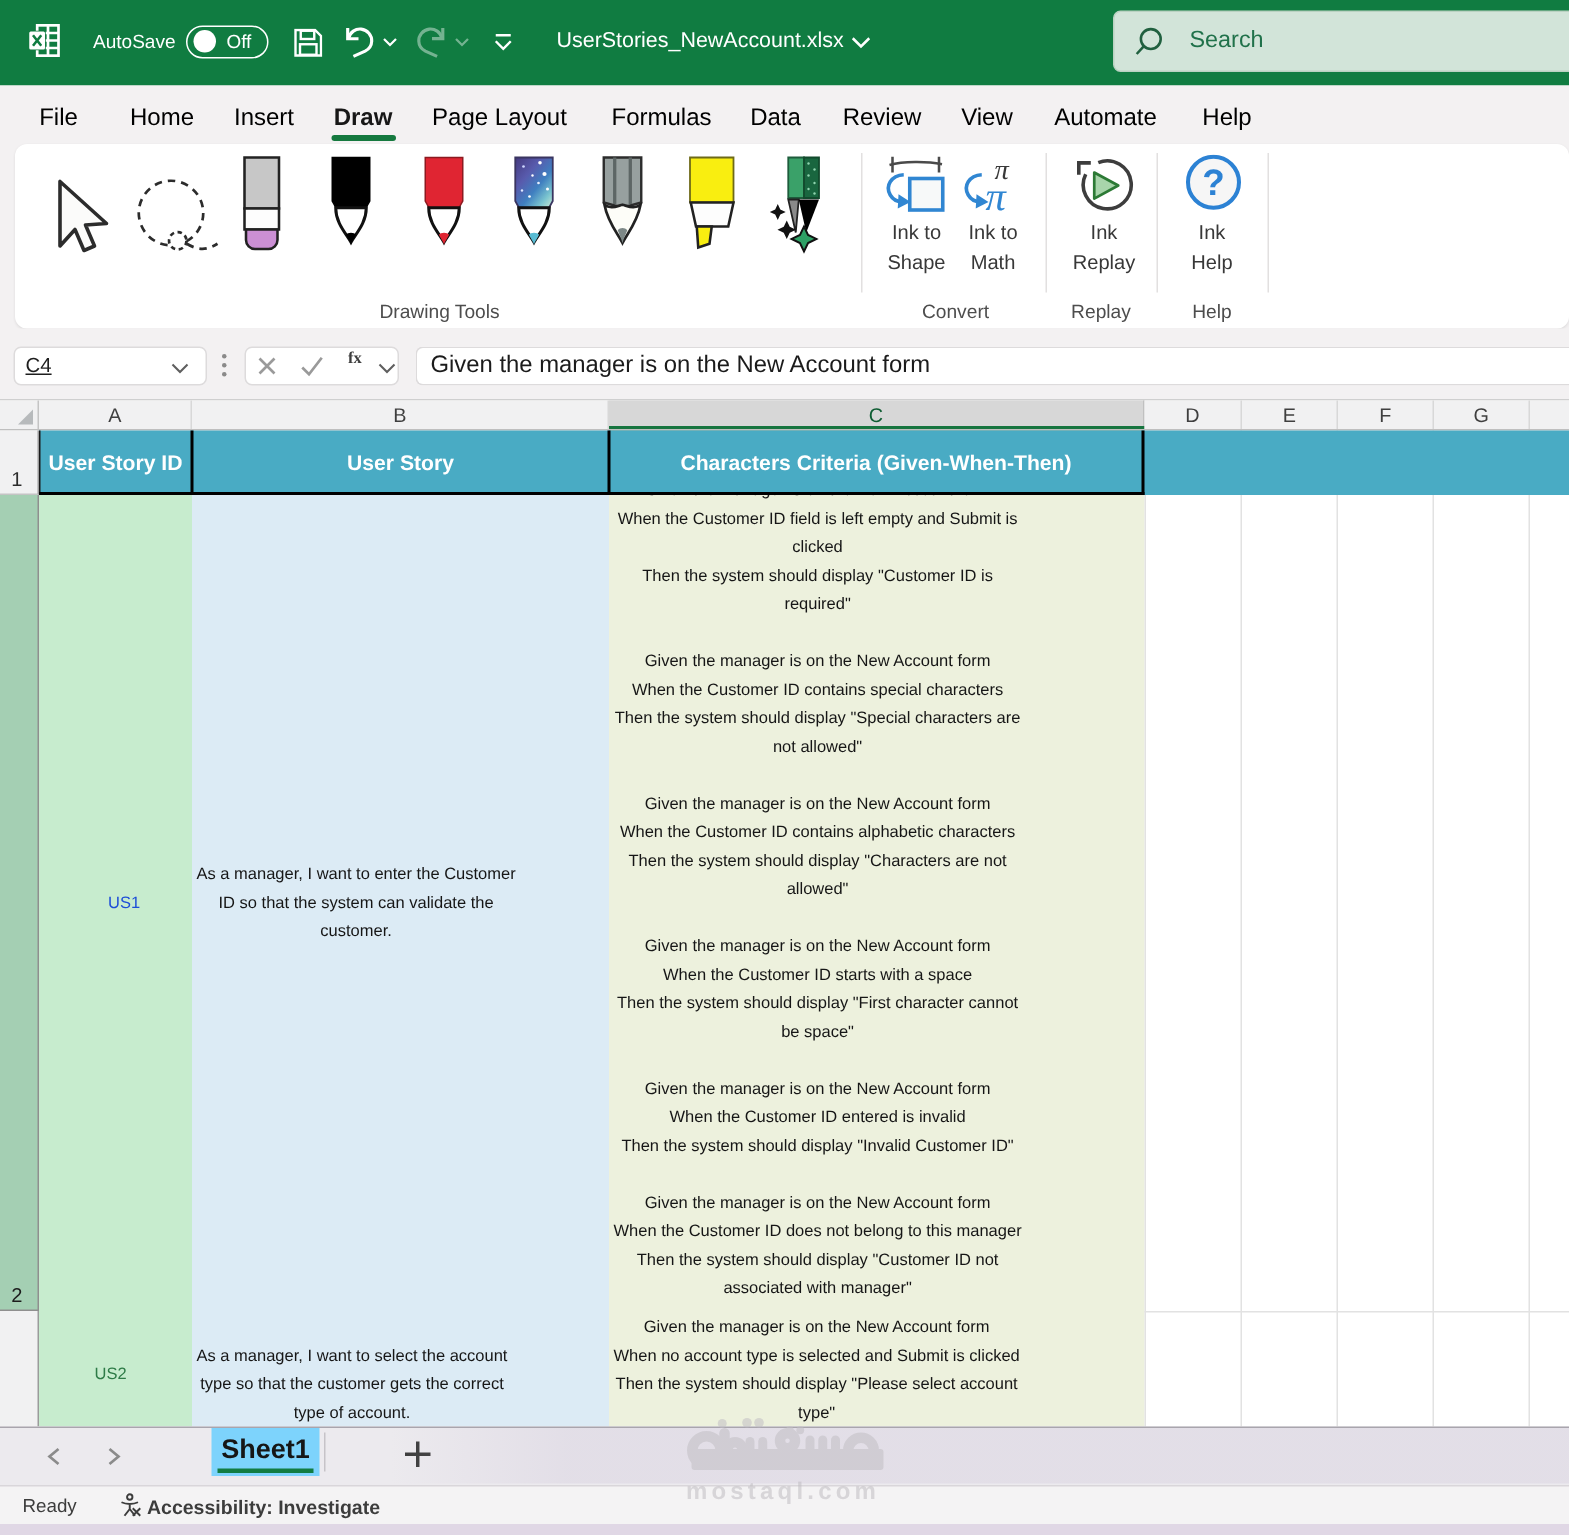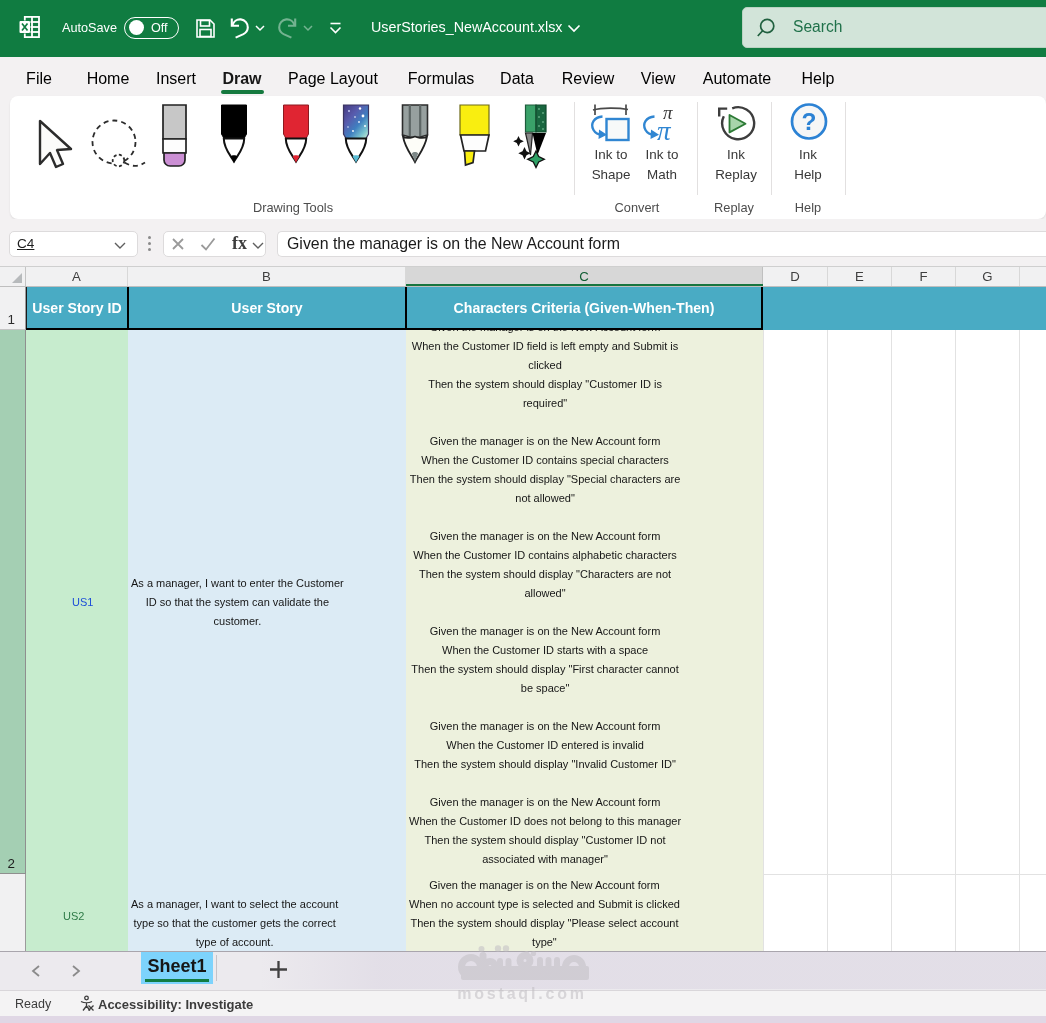--- a/index.html
+++ b/index.html
@@ -227,21 +227,21 @@
   <div class="abs" style="left:148px;top:17px;width:3px;height:3px;background:#8a8a8a;border-radius:50%;"></div>
   <div class="abs" style="left:148px;top:23px;width:3px;height:3px;background:#8a8a8a;border-radius:50%;"></div>
   <div class="abs" style="left:148px;top:29px;width:3px;height:3px;background:#8a8a8a;border-radius:50%;"></div>
   <div class="fbox" style="left:163px;width:103px;"></div>
   <svg class="abs" style="left:171px;top:18px" width="14" height="14" viewBox="0 0 14 14">
       <path d="M2 2 L12 12 M12 2 L2 12" stroke="#9a9a9a" stroke-width="1.8" fill="none"></path>
     </svg>
   <svg class="abs" style="left:200px;top:18px" width="16" height="14" viewBox="0 0 16 14">
       <path d="M1.5 8 L6 12.5 L14.5 1.5" stroke="#9a9a9a" stroke-width="1.8" fill="none"></path>
     </svg>
-  <span class="abs" style="left:232px;top:14px;font-size:18px;font-family:'Liberation Serif',serif;color:#3d3d3d;font-weight:bold;">fx</span>
+  <span class="abs" style="left:232px;top:14px;font-size:11px;font-family:'Liberation Serif',serif;color:#3d3d3d;font-weight:bold;">fx</span>
   <svg class="abs" style="left:252px;top:23px" width="12" height="8" viewBox="0 0 12 8">
       <path d="M1 1 l5 5 l5 -5" fill="none" stroke="#5f5f5f" stroke-width="1.4"></path>
     </svg>
   <div class="fbox" style="left:277px;width:769px;border-radius:5px 0 0 5px;border-right:none;"></div>
   <span class="abs" style="left:287px;top:16px;font-size:15.9px;color:#1b1b1b;">Given the manager is on the New Account form</span>
 </div>
 
 <div id="grid">
 
   <div class="abs" style="left:0;top:0;width:1046px;height:1px;background:#cfcfcf;"></div>

